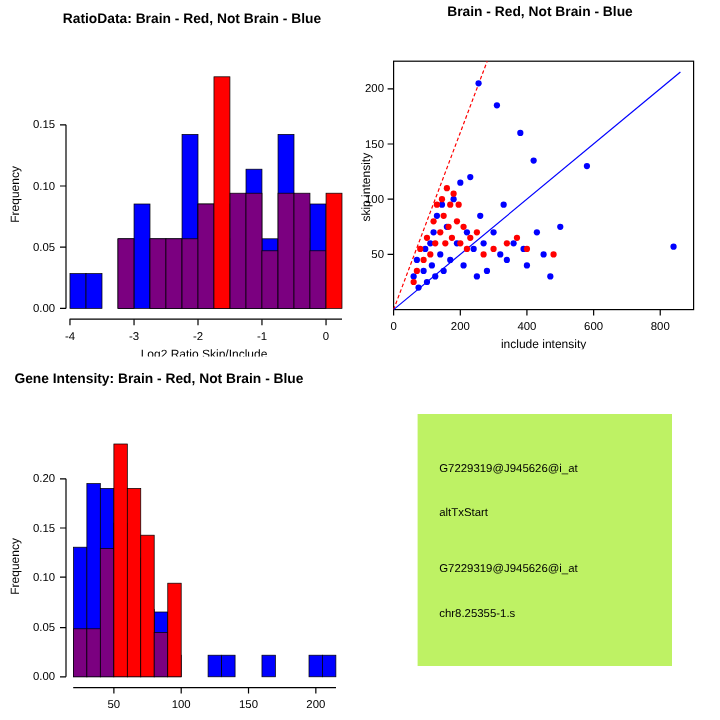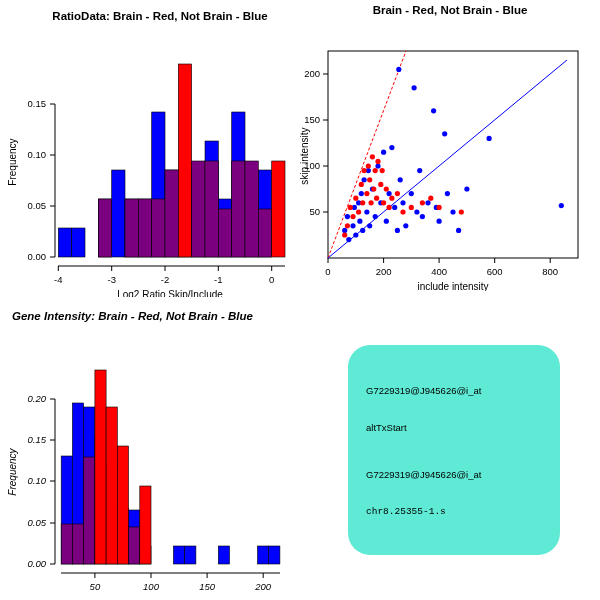--- a/index.html
+++ b/index.html
@@ -23,23 +23,22 @@
     color: #000;
     text-align: center;
     white-space: nowrap;
   }
   svg { display: block; }
   .axis-line { stroke: #000; stroke-width: 1; fill: none; }
   .tick { stroke: #000; stroke-width: 1; }
   .tick-label { font-family: "Liberation Sans", sans-serif; font-size: 9.5px; fill: #000; }
   .axis-title { font-family: "Liberation Sans", sans-serif; font-size: 10px; fill: #000; }
   .info-box {
-    background: #5eead4;
+    background: #bef264;
     position: absolute;
-    border-radius: 22px;
   }
   .info-line {
     font-size: 9.5px;
     color: #000;
     margin: 0;
     white-space: nowrap;
   }
   .info-line.pval { color: #d01010; }
 </style>
 </head>
@@ -227,21 +226,21 @@
       <text class="tick-label" x="28" y="259" text-anchor="middle">0</text>
       <text class="tick-label" x="83.6" y="259" text-anchor="middle">200</text>
       <text class="tick-label" x="139.1" y="259" text-anchor="middle">400</text>
       <text class="tick-label" x="194.7" y="259" text-anchor="middle">600</text>
       <text class="tick-label" x="250.2" y="259" text-anchor="middle">800</text>
       <text class="axis-title" x="153" y="274" text-anchor="middle">include intensity</text>
     </g>
   </svg>
 </div>
 
-<div class="panel" style="left:0px; top:300px; width:300px; height:300px;font-style:italic;">
+<div class="panel" style="left:0px; top:300px; width:300px; height:300px;">
   <div class="panel-title" style="padding-top:10px; text-align:left; padding-left:12px;">Gene Intensity: Brain - Red, Not Brain - Blue</div>
   <svg width="300" height="275" viewBox="0 0 300 275">
 
     <g>
       <g fill="#0000ff" stroke="#000000" stroke-width="0.6">
         <rect x="61.2" y="134" width="11.2" height="108"></rect>
         <rect x="72.4" y="81" width="11.2" height="161"></rect>
         <rect x="83.6" y="85" width="11.2" height="157"></rect>
         <rect x="94.9" y="114" width="11.2" height="128"></rect>
         <rect x="106.1" y="143" width="11.2" height="99"></rect>
@@ -295,15 +294,15 @@
       <text class="axis-title" x="170" y="283" text-anchor="middle">Intensity</text>
     </g>
   </svg>
 </div>
 
 <div class="info-box" style="left:348px; top:345px; width:212px; height:210px;">
   <div style="padding:40px 0 0 18px;">
     <p class="info-line" style="margin-bottom:26px;">G7229319@J945626@i_at</p>
     <p class="info-line" style="margin-bottom:36px;">altTxStart</p>
     <p class="info-line" style="margin-bottom:26px;">G7229319@J945626@i_at</p>
-    <p class="info-line" style="margin-bottom:12px;font-family:Liberation Mono, monospace;">chr8.25355-1.s</p>
+    <p class="info-line" style="margin-bottom:12px;">chr8.25355-1.s</p>
   </div>
 </div>
 
 </body></html>

